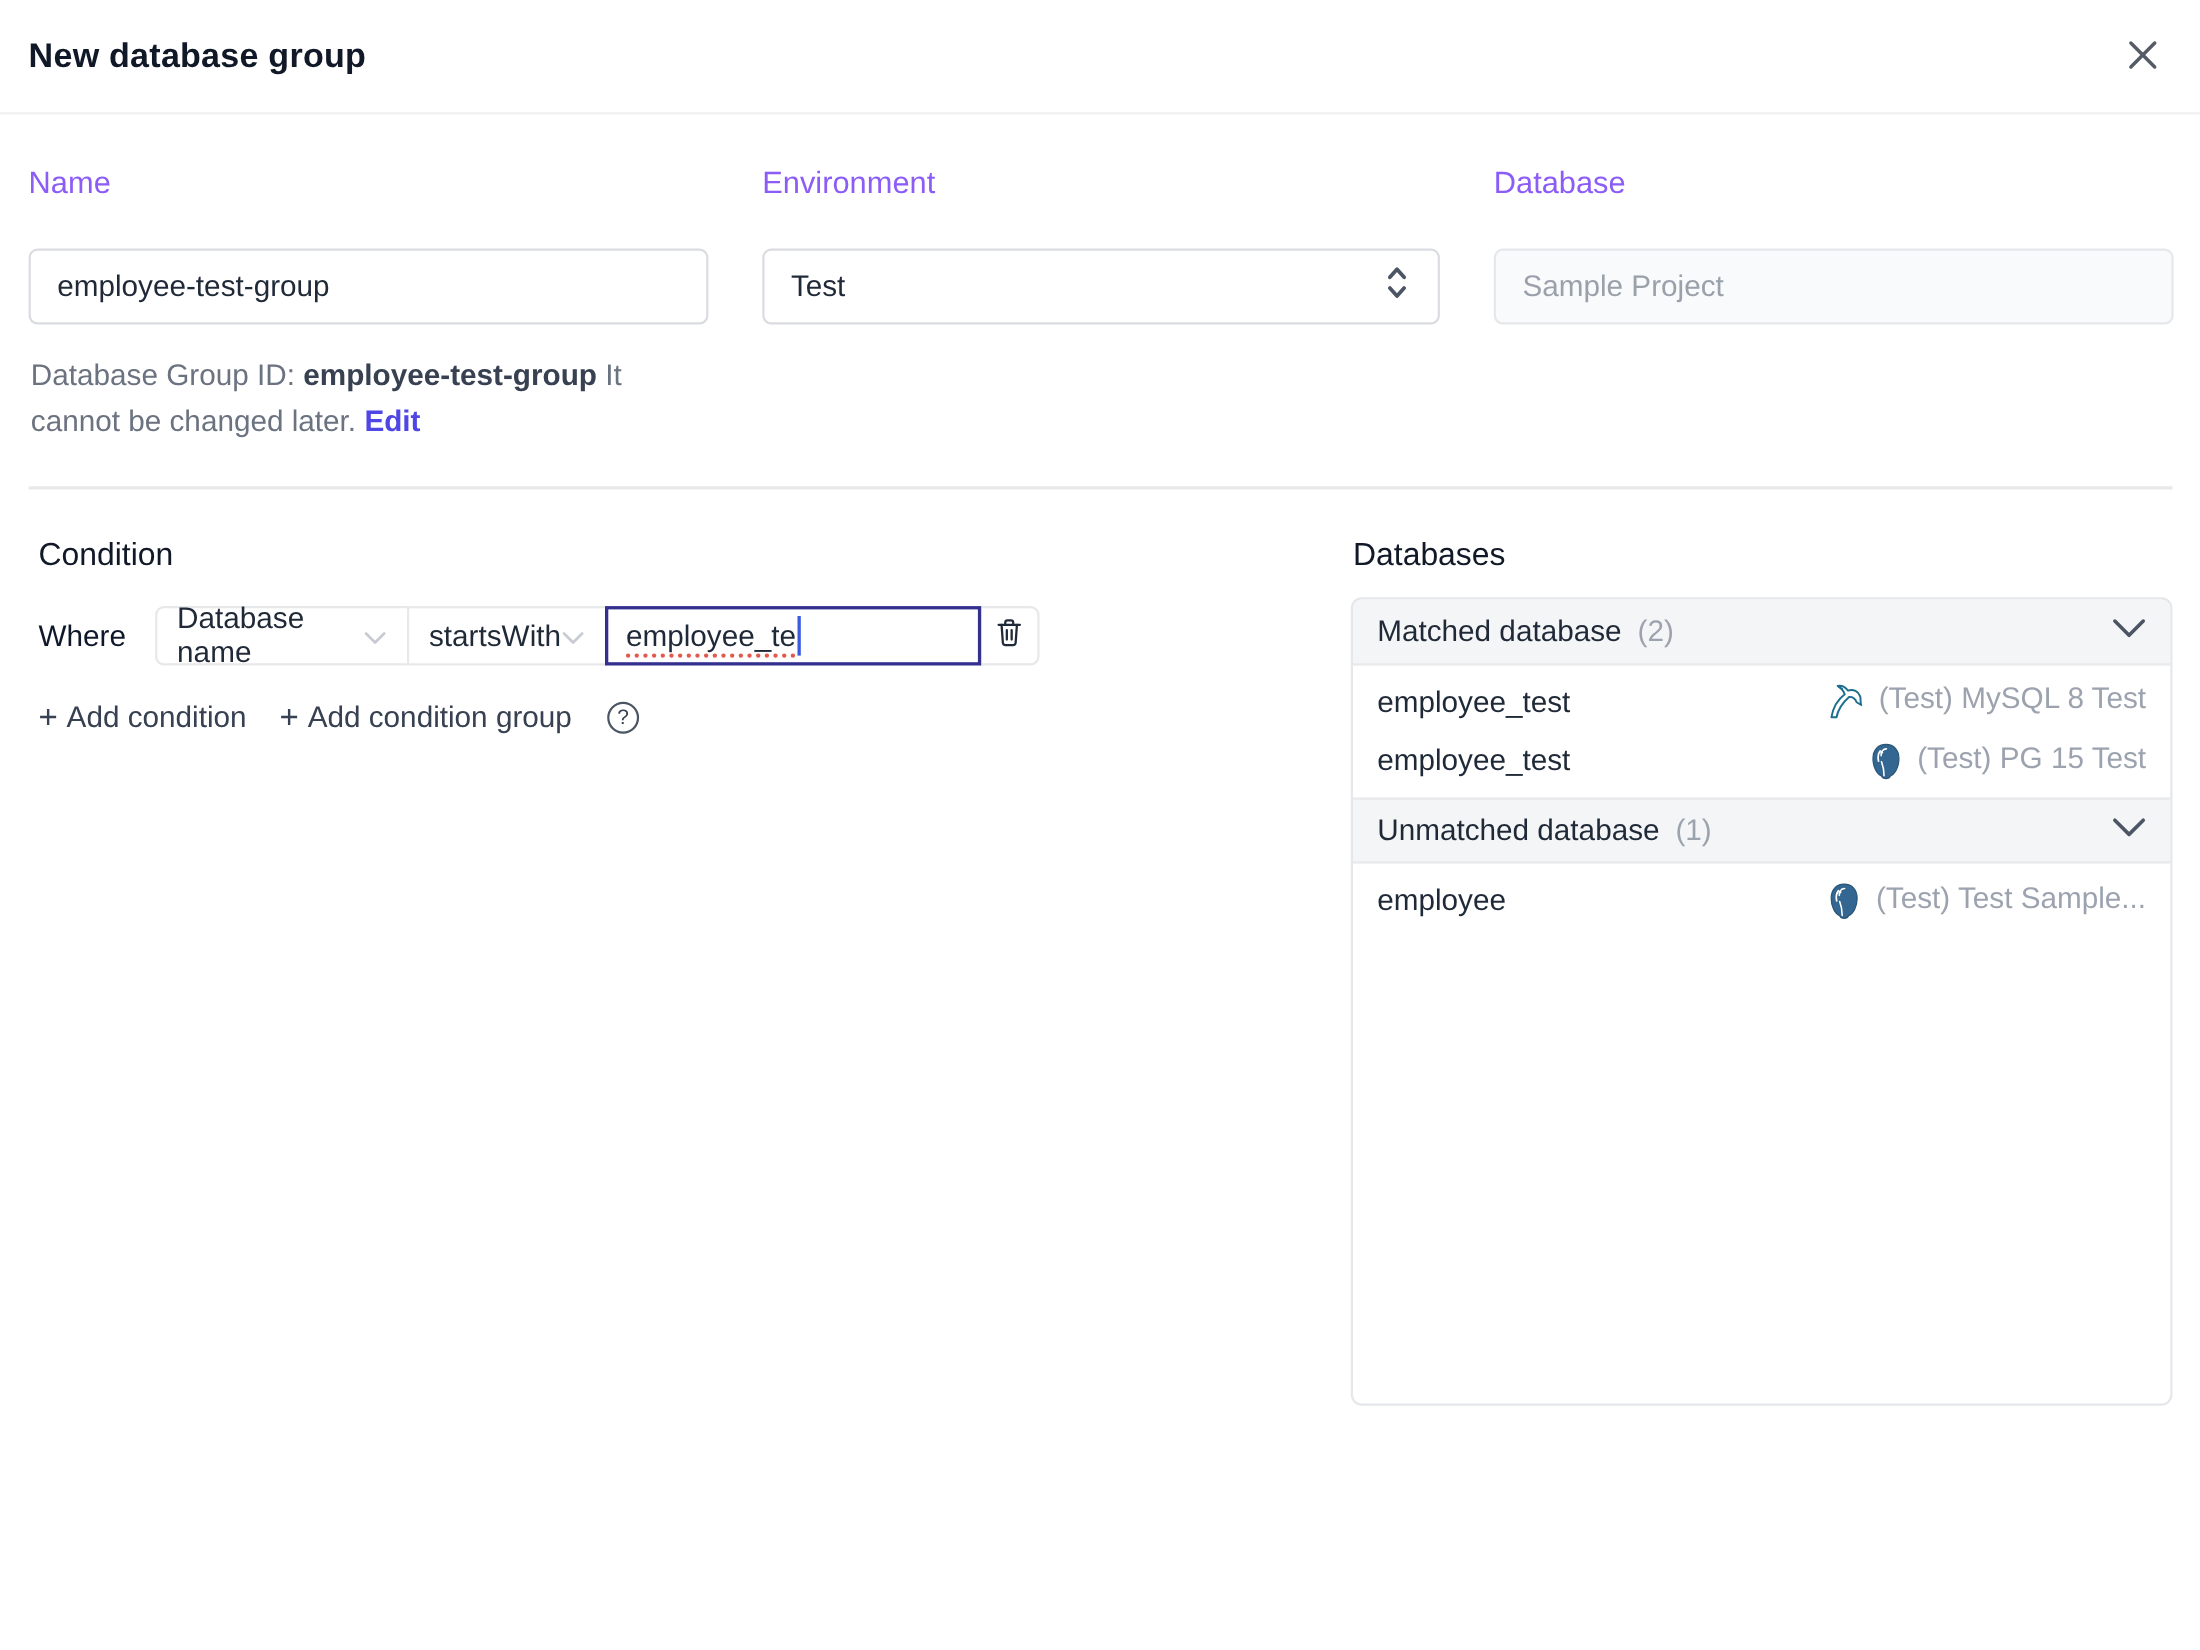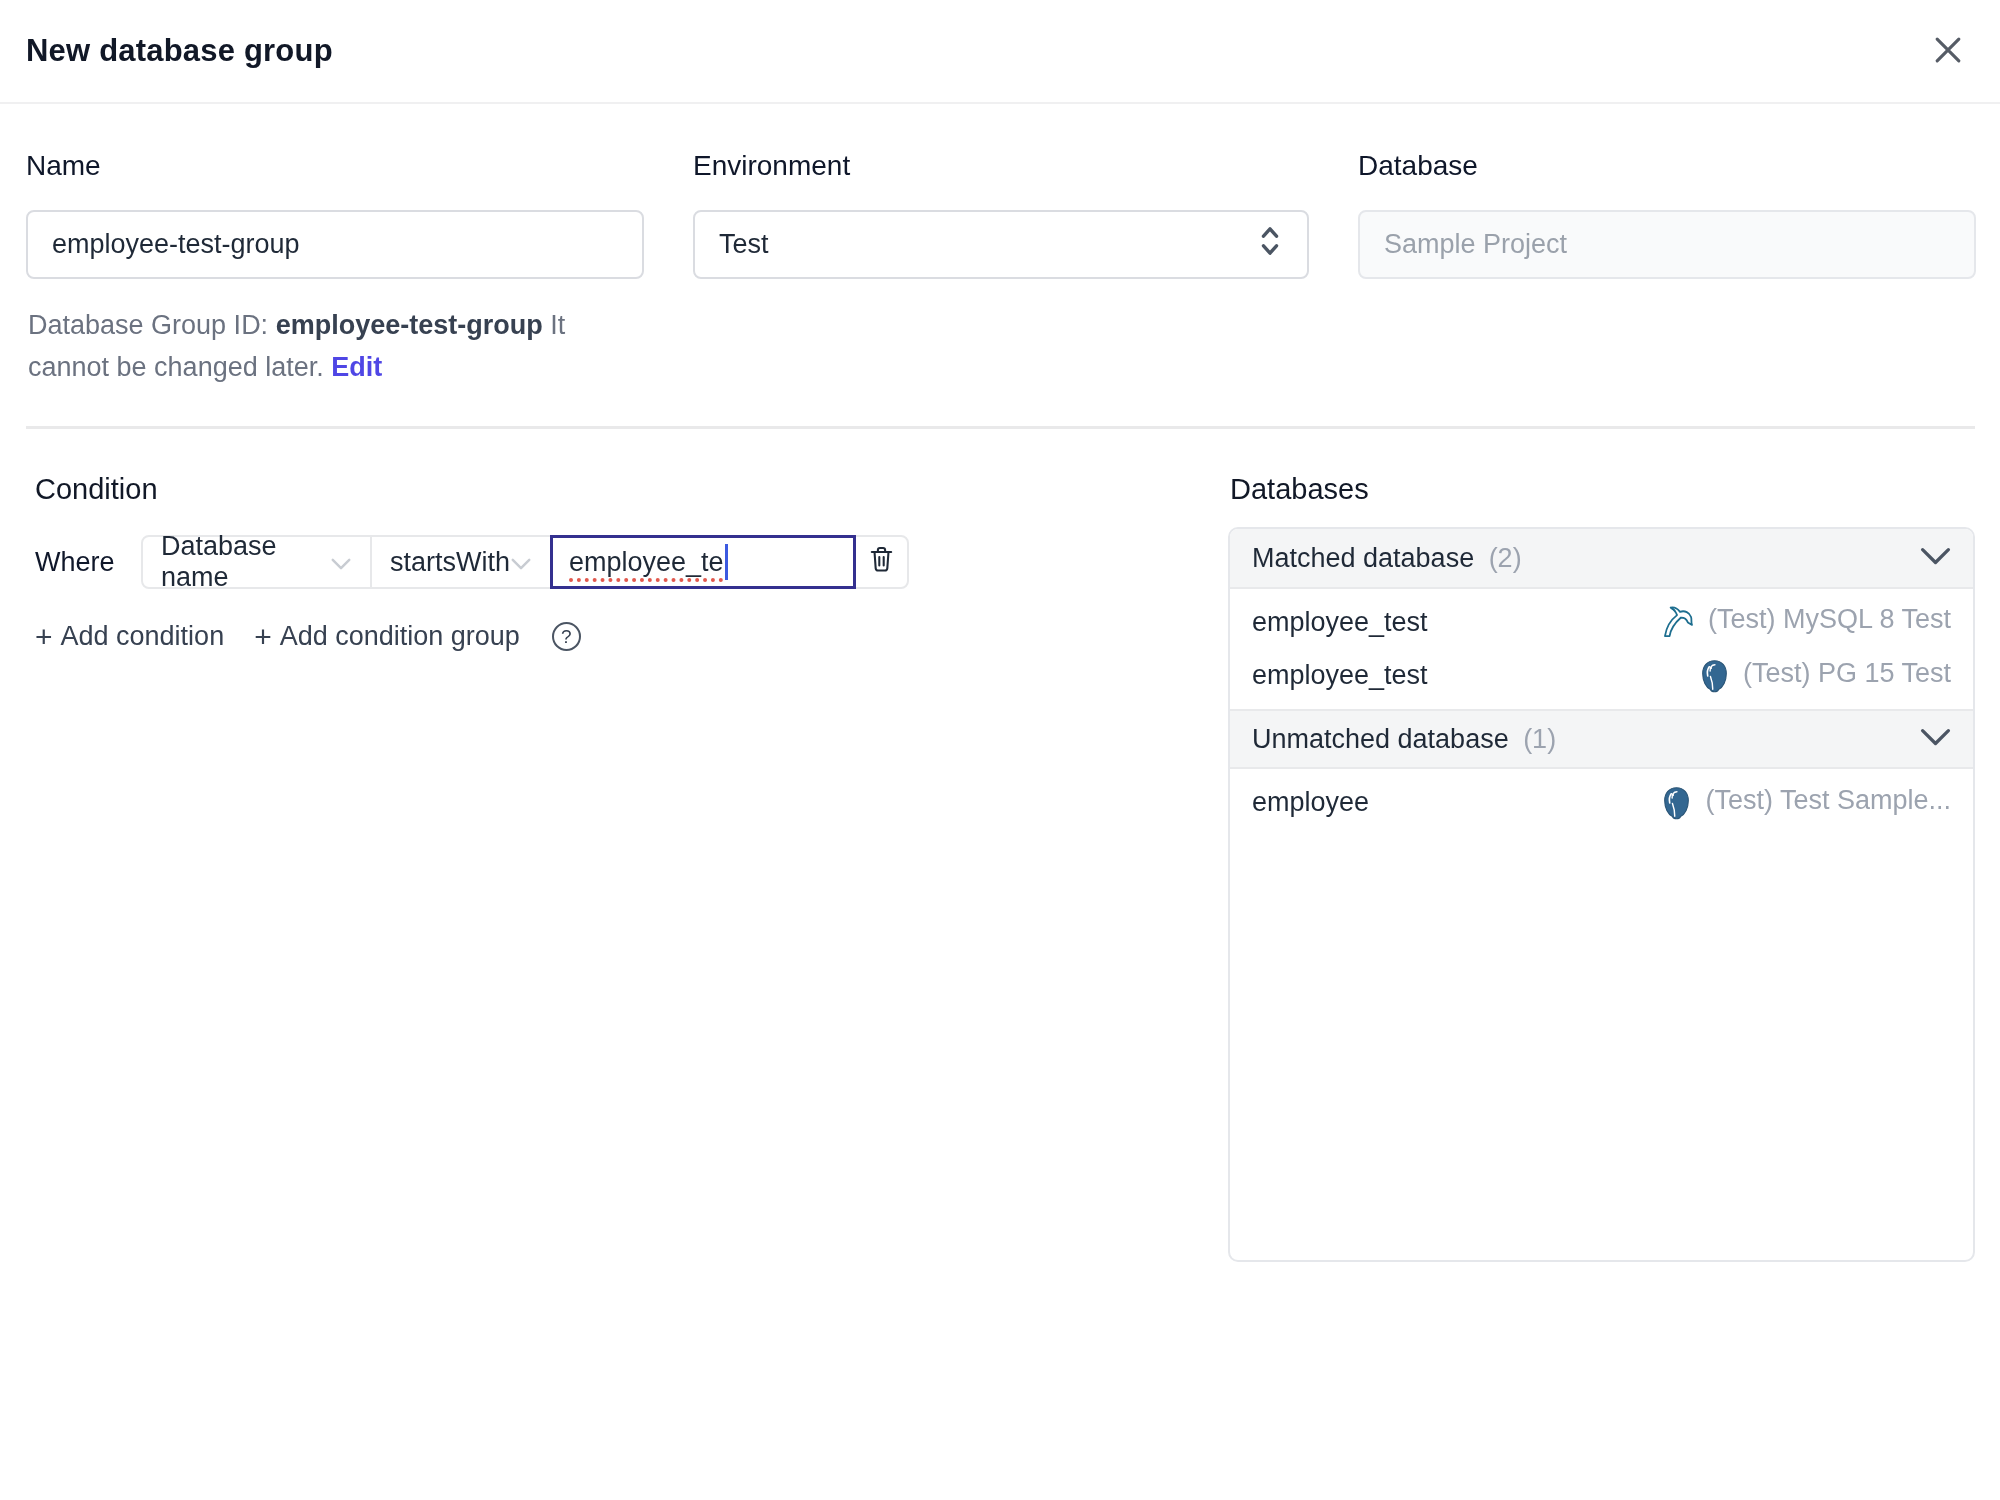--- a/index.html
+++ b/index.html
@@ -17,21 +17,21 @@
   }
   .dialog-title { font-size:31px; font-weight:700; color:#111827; letter-spacing:.2px; }
   .close-btn { width:48px; height:48px; display:flex; align-items:center; justify-content:center;
     background:none; border:none; cursor:pointer; padding:0; }
 
   
   .form-grid {
     display:grid; grid-template-columns:618px 616px 618px; column-gap:49px;
     padding:46px 24px 0 26px;
   }
-  .field-label { font-size:28px; font-weight:500; color:#0f172a; margin-bottom:28px; }
+  .field-label { font-size:28px; font-weight:500; color:#8b5cf6; margin-bottom:44px; }
   .text-input {
     height:69px; width:100%; border:2px solid #dadce1; border-radius:8px;
     font-size:27px; color:#1f2937; padding:0 24px; background:#fff;
     display:flex; align-items:center; outline:none;
     font-family:"Liberation Sans", sans-serif;
   }
   .select-box { justify-content:space-between; cursor:pointer; }
   .input-disabled { background:#f9fafb; color:#9aa1ab; border-color:#e5e7eb; }
 
   .helper {
@@ -52,21 +52,21 @@
   .where-label { font-size:27px; color:#0f172a; width:106px; flex:none; }
   .seg { border:2px solid #e7e8ea; height:54px; display:flex; align-items:center;
     font-size:27px; color:#1f2937; background:#fff; padding:0 18px; cursor:pointer; }
   .seg + .seg { margin-left:-2px; }
   .seg-first { border-radius:8px 0 0 8px; }
   .seg-last  { border-radius:0 8px 8px 0; justify-content:center; }
   .seg-select { justify-content:space-between; }
   .seg-field { width:231px; }
   .seg-op { width:182px; }
   .seg-value {
-    width:306px; border:3px solid #34308f; position:relative; z-index:2;
+    width:342px; border:3px solid #34308f; position:relative; z-index:2;
     cursor:text; padding:0 16px;
   }
   .misspelled {
     text-decoration-line:underline; text-decoration-style:dotted;
     text-decoration-color:#e2594e; text-decoration-thickness:3.5px;
     text-underline-offset:8px;
   }
   .caret { display:inline-block; width:3px; height:36px; background:#3c5ae0;
     margin-left:1px; vertical-align:middle; }
   .seg-trash { width:55px; padding:0; }

